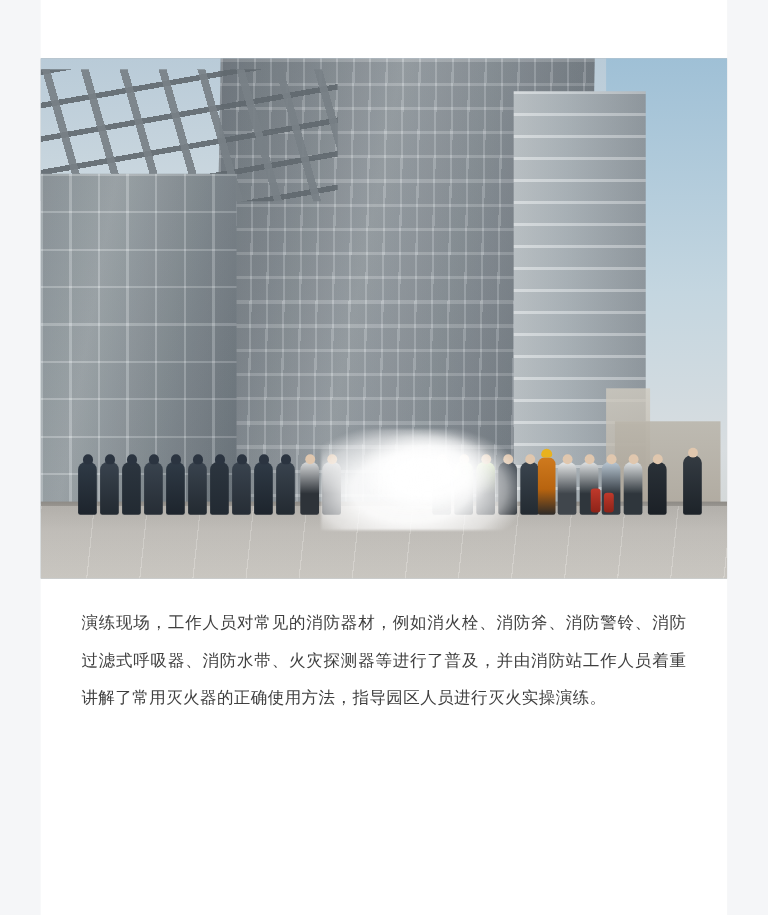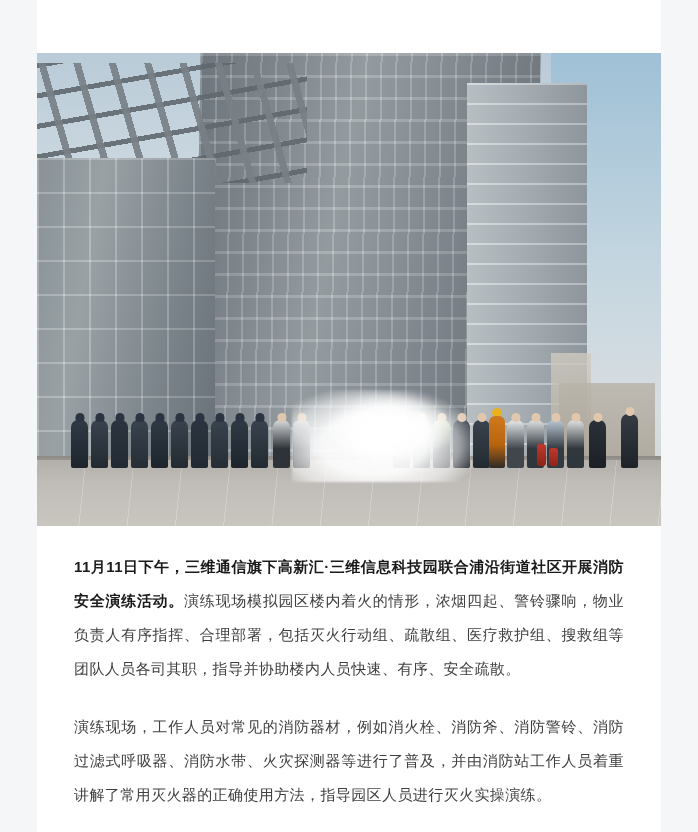--- a/index.html
+++ b/index.html
@@ -349,19 +349,18 @@
             </div>
           <div class="extinguisher" style="left:500px;"></div>
           <div class="extinguisher" style="left:512px;height:18px;"></div>
         </div>
 
         <div class="smoke"></div>
         <div class="smoke2"></div>
       </div>
 
       <div class="body-text">
-        <p class="para first"><span class="lead">11月11日下午，三维通信旗下高新汇·三维信息科技园联合浦沿街道社区开展消防安全演练活动。</span><span>演练现场模拟园区楼内着火的情形，浓烟四起、警铃骤响，物业负责人有序指挥、合理部署，包括灭火行动组、疏散组、医疗救护组、搜救组等团队人员各司其职，指导并协助楼内人员快速、有序、安全疏散。</span></p>
         <p class="para second"><span>演练现场，工作人员对常见的消防器材，例如消火栓、消防斧、消防警铃、消防过滤式呼吸器、消防水带、火灾探测器等进行了普及，并由消防站工作人员着重讲解了常用灭火器的正确使用方法，指导园区人员进行灭火实操演练。</span></p>
       </div>
 
     </div>
   </div>
 </div>
 
 </body></html>

